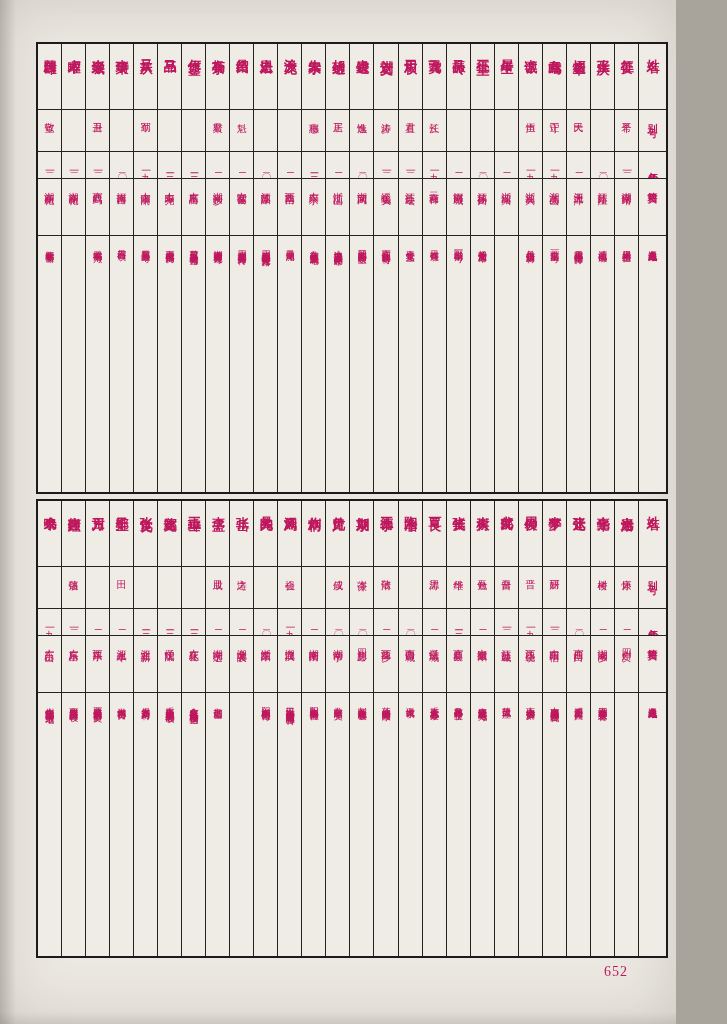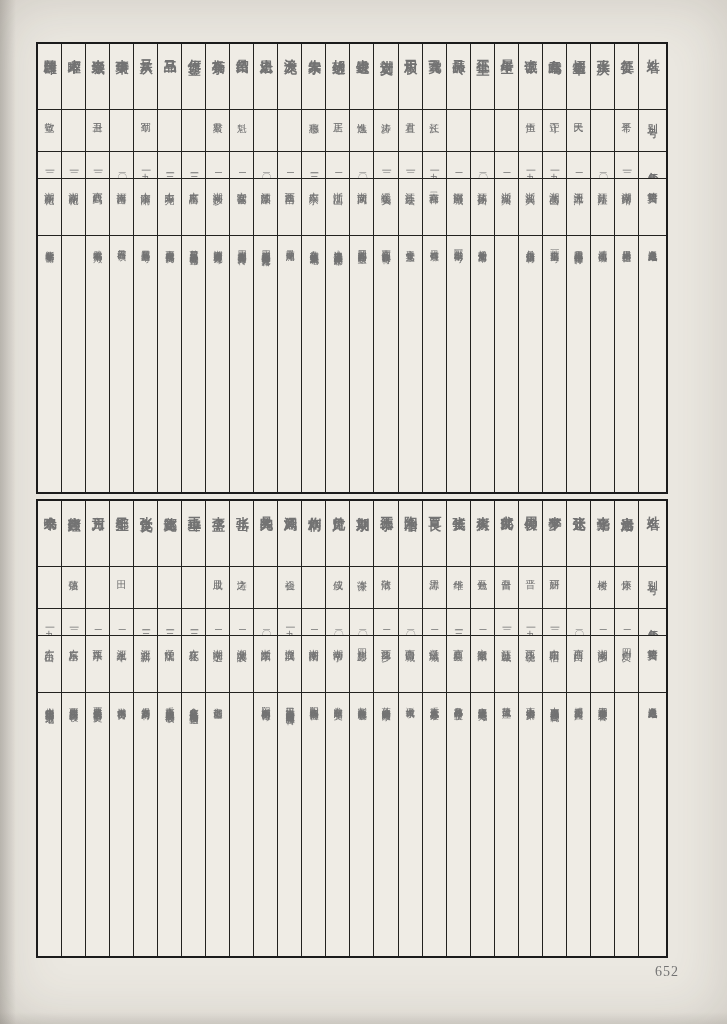--- a/index.html
+++ b/index.html
@@ -1,18 +1,18 @@
 <!DOCTYPE html>
 <html><head>
 <meta charset="utf-8">
 <style>
   html,body{margin:0;padding:0;}
   body{background:#a8a49c;}
-  .page{position:relative;width:727px;height:1024px;background:#ebe8e1;
-        font-family:"Liberation Serif","DejaVu Serif",serif;color:#737373;overflow:hidden;
+  .page{position:relative;width:676px;height:1024px;background:#ebe8e1;
+        font-family:"Liberation Serif","DejaVu Serif",serif;color:#be185d;overflow:hidden;
         box-shadow:inset 0 0 60px rgba(70,62,52,.18);}
   .page::before{content:"";position:absolute;inset:0;pointer-events:none;
         background:linear-gradient(90deg,rgba(55,50,44,.22),rgba(0,0,0,0) 16px),
                    linear-gradient(0deg,rgba(55,50,44,.10),rgba(0,0,0,0) 12px);}
   .sheet{position:absolute;left:36px;top:42px;width:632px;display:flex;flex-direction:column;gap:5px;}
   .block{display:flex;flex-direction:row-reverse;border:2px solid #1b1b1b;background:#efece5;box-sizing:border-box;}
   .block-top{height:452px;}
   .block-bot{height:459px;}
   .col{flex:1 1 0;display:flex;flex-direction:column;border-left:1px solid #23221f;min-width:0;box-sizing:border-box;}
   .col:last-child{border-left:none;}

